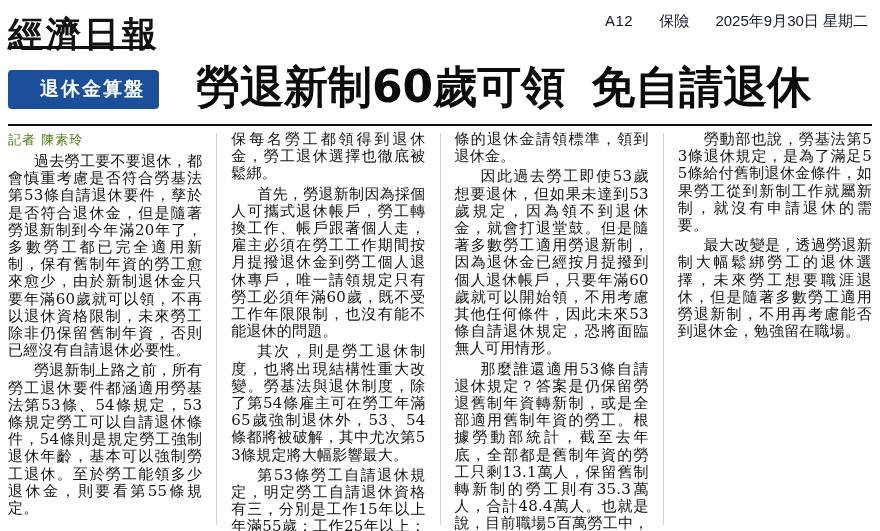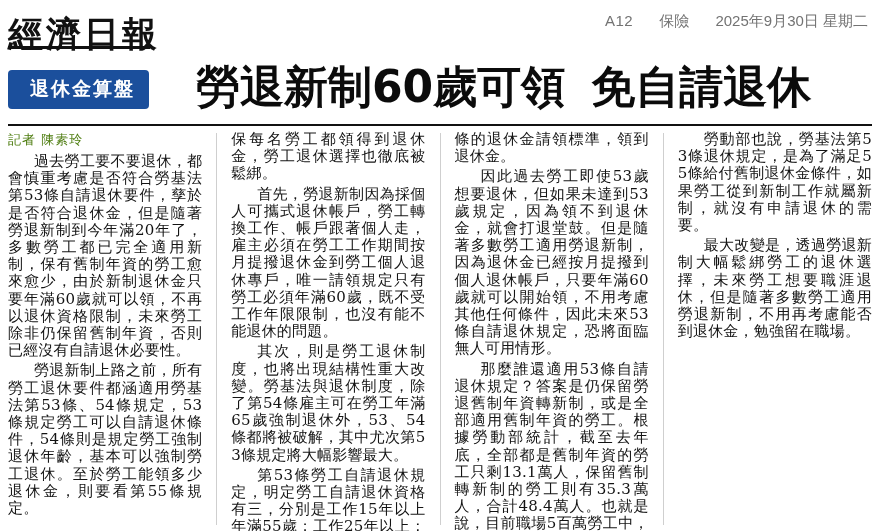--- a/index.html
+++ b/index.html
@@ -44,21 +44,21 @@
     width: 140px;
     height: 3px;
     background: #111111;
   }
   .head-meta {
     position: absolute;
     right: 12px;
     top: 12px;
     font-family: "Liberation Sans", sans-serif;
     font-size: 15px;
-    color: #737373;
+    color: #0f172a;
     white-space: nowrap;
   }
   .head-meta span { margin-left: 22px; }
   .head-meta .pageno { margin-left: 0; letter-spacing: 0.5px; }
 
   
   .headline-band {
     position: absolute;
     left: 0;
     top: 54px;
@@ -68,21 +68,21 @@
   .kicker {
     position: absolute;
     left: 8px;
     top: 16px;
     background: #1b4f9c;
     color: #ffffff;
     font-family: "DejaVu Sans", "Liberation Sans", sans-serif;
     font-size: 19px;
     font-weight: bold;
     letter-spacing: 2px;
-    padding: 6px 14px 7px 22px;
+    padding: 6px 14px 7px 32px;
     border-radius: 4px;
     white-space: nowrap;
   }
   .headline {
     position: absolute;
     left: 196px;
     top: 2px;
     font-family: "DejaVu Sans", "Liberation Sans", sans-serif;
     font-weight: bold;
     font-size: 44px;

